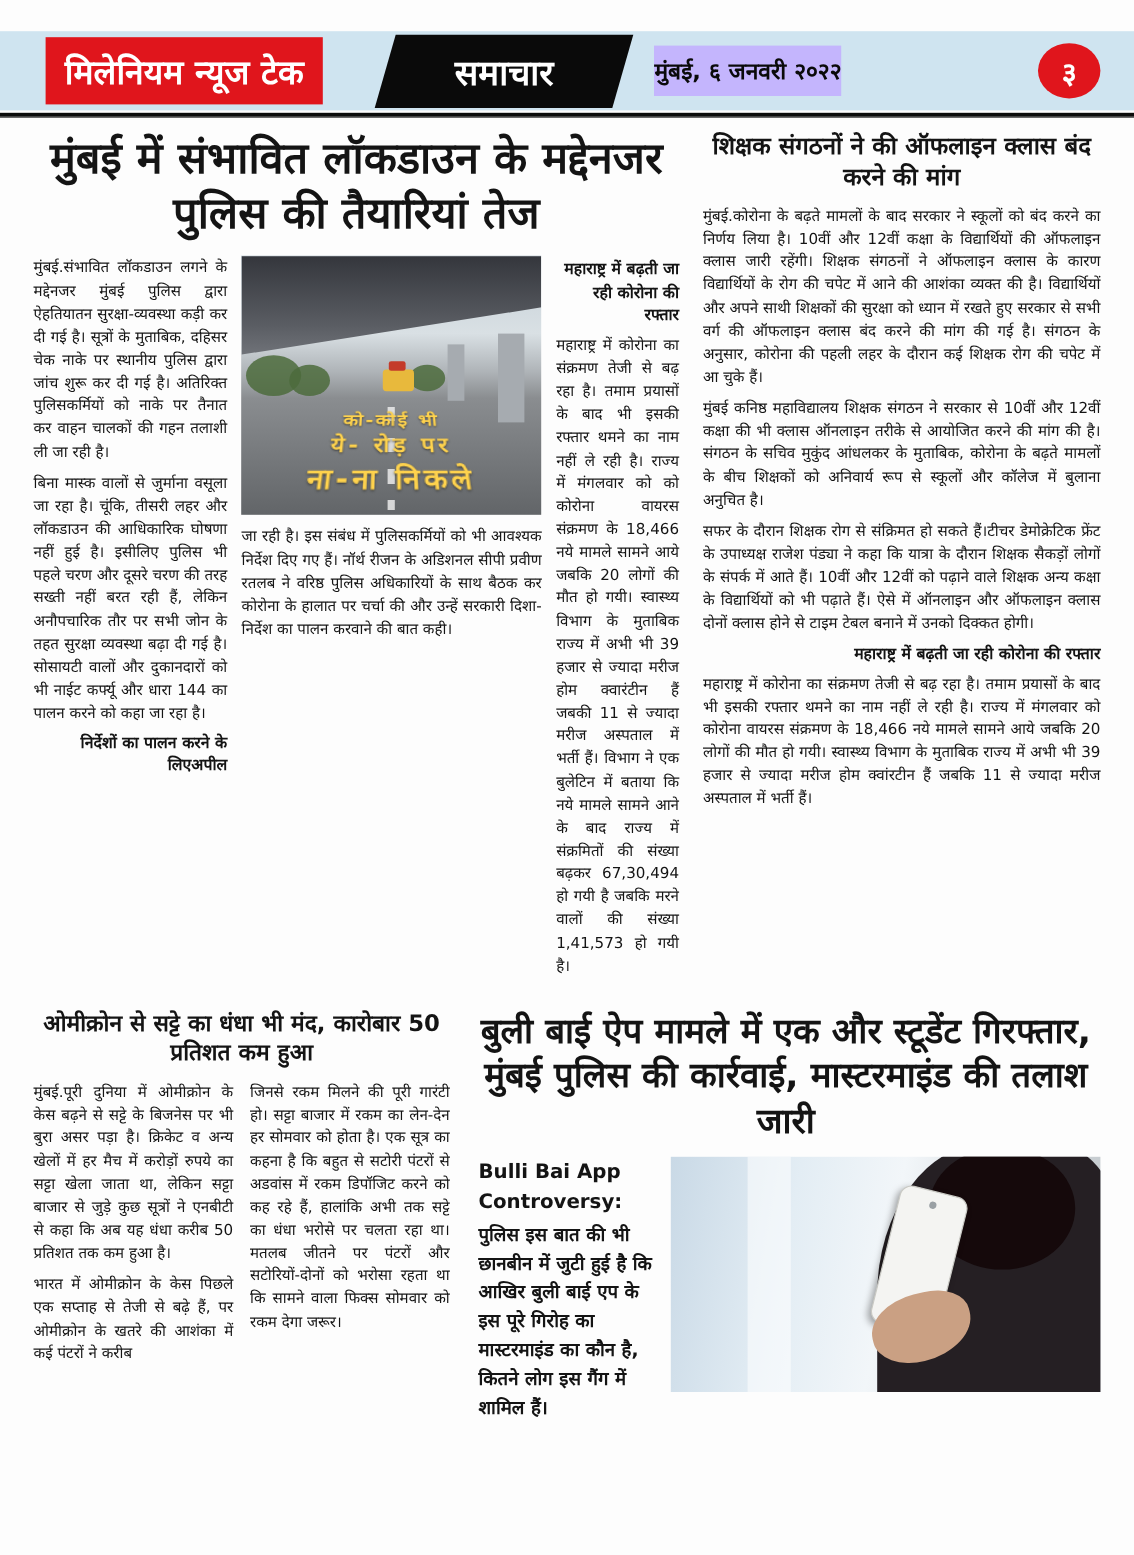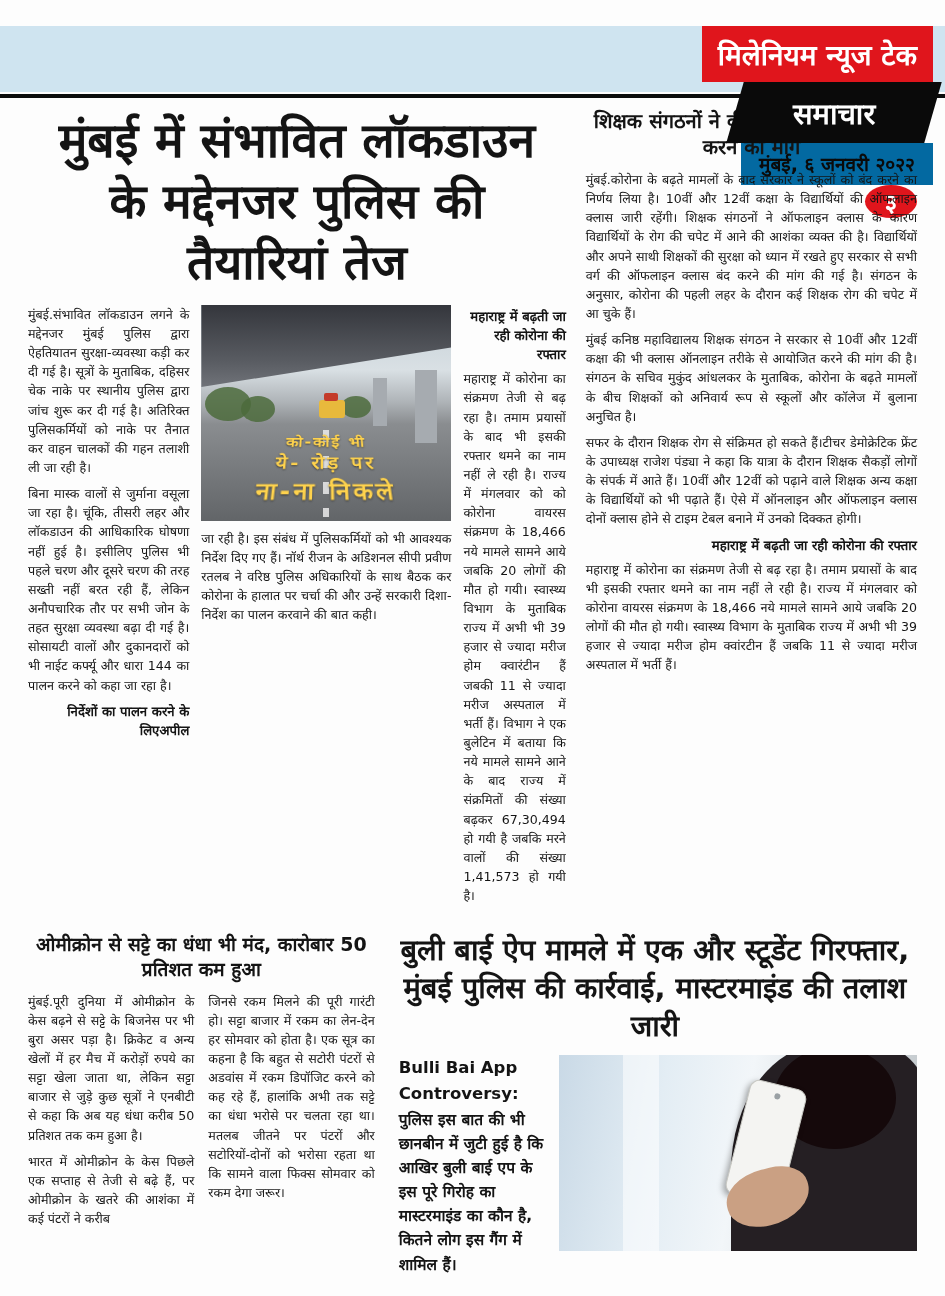--- a/index.html
+++ b/index.html
@@ -10,58 +10,57 @@
     color: #141414;
   }
   .page { width: 945px; min-height: 1296px; background: #fdfdfd; overflow: hidden; }
 
   
   .masthead-strip {
     background: #cfe4f0;
     height: 66px;
     margin-top: 26px;
     display: flex;
-    align-items: flex-end;
+    align-items: center;
     padding: 0 12px;
-    flex-direction: column;
   }
   .logo-box {
     background: #e0151c; color: #fff;
     font-size: 28px; font-weight: 800;
     padding: 9px 16px; margin-left: 26px;
     white-space: nowrap;
   }
   .section-band {
     background: #0a0a0a;
     transform: skewX(-16deg);
     padding: 11px 58px;
     margin-left: 52px;
   }
   .section-band span { display: block; transform: skewX(16deg); color: #fff; font-size: 29px; font-weight: 800; }
   .date-box {
-    background: #0369a1; color: #0a0a0a;
-    padding: 8px 18px; font-size: 19px; font-weight: 700;
+    background: #c4b5fd; color: #0a0a0a;
+    padding: 8px 0; font-size: 19px; font-weight: 700;
     margin-left: 26px; white-space: nowrap;
   }
   .page-circle {
     background: #e0151c; color: #fff;
     width: 52px; height: 46px; border-radius: 50%;
     display: flex; align-items: center; justify-content: center;
     font-size: 24px; font-weight: 700;
     margin-left: auto; margin-right: 16px;
   }
   .double-rule { border-top: 3px solid #0c0c0c; border-bottom: 1px solid #0c0c0c; height: 4px; margin-top: 2px; }
 
   
   .content { padding: 6px 28px 14px; }
   .row1 { display: flex; gap: 20px; }
   .row1-left { flex: 0 0 60.5%; }
   .row1-right { flex: 1; min-width: 0; }
 
-  .hl-lockdown { font-size: 48px; line-height: 1.27; text-align: center; font-weight: 800; margin: 6px 6px 12px; }
+  .hl-lockdown { font-size: 36px; line-height: 1.27; text-align: center; font-weight: 800; margin: 6px 6px 12px; }
   .hl-teachers { font-size: 20px; line-height: 1.3; text-align: center; font-weight: 800; margin: 4px 2px 10px; }
   .hl-betting  { font-size: 19px; line-height: 1.3; text-align: center; font-weight: 800; margin: 2px 0 10px; }
   .hl-bulli    { font-size: 29px; line-height: 1.3; text-align: center; font-weight: 800; margin: 2px 0 10px; }
 
   .l-cols { display: flex; gap: 12px; }
   .l-c1 { flex: 0 0 30%; }
   .l-c2 { flex: 0 0 46.5%; }
   .l-c3 { flex: 1; min-width: 0; }
 
   p.body { font-size: 12.6px; line-height: 1.52; text-align: justify; margin-bottom: 7px; }

